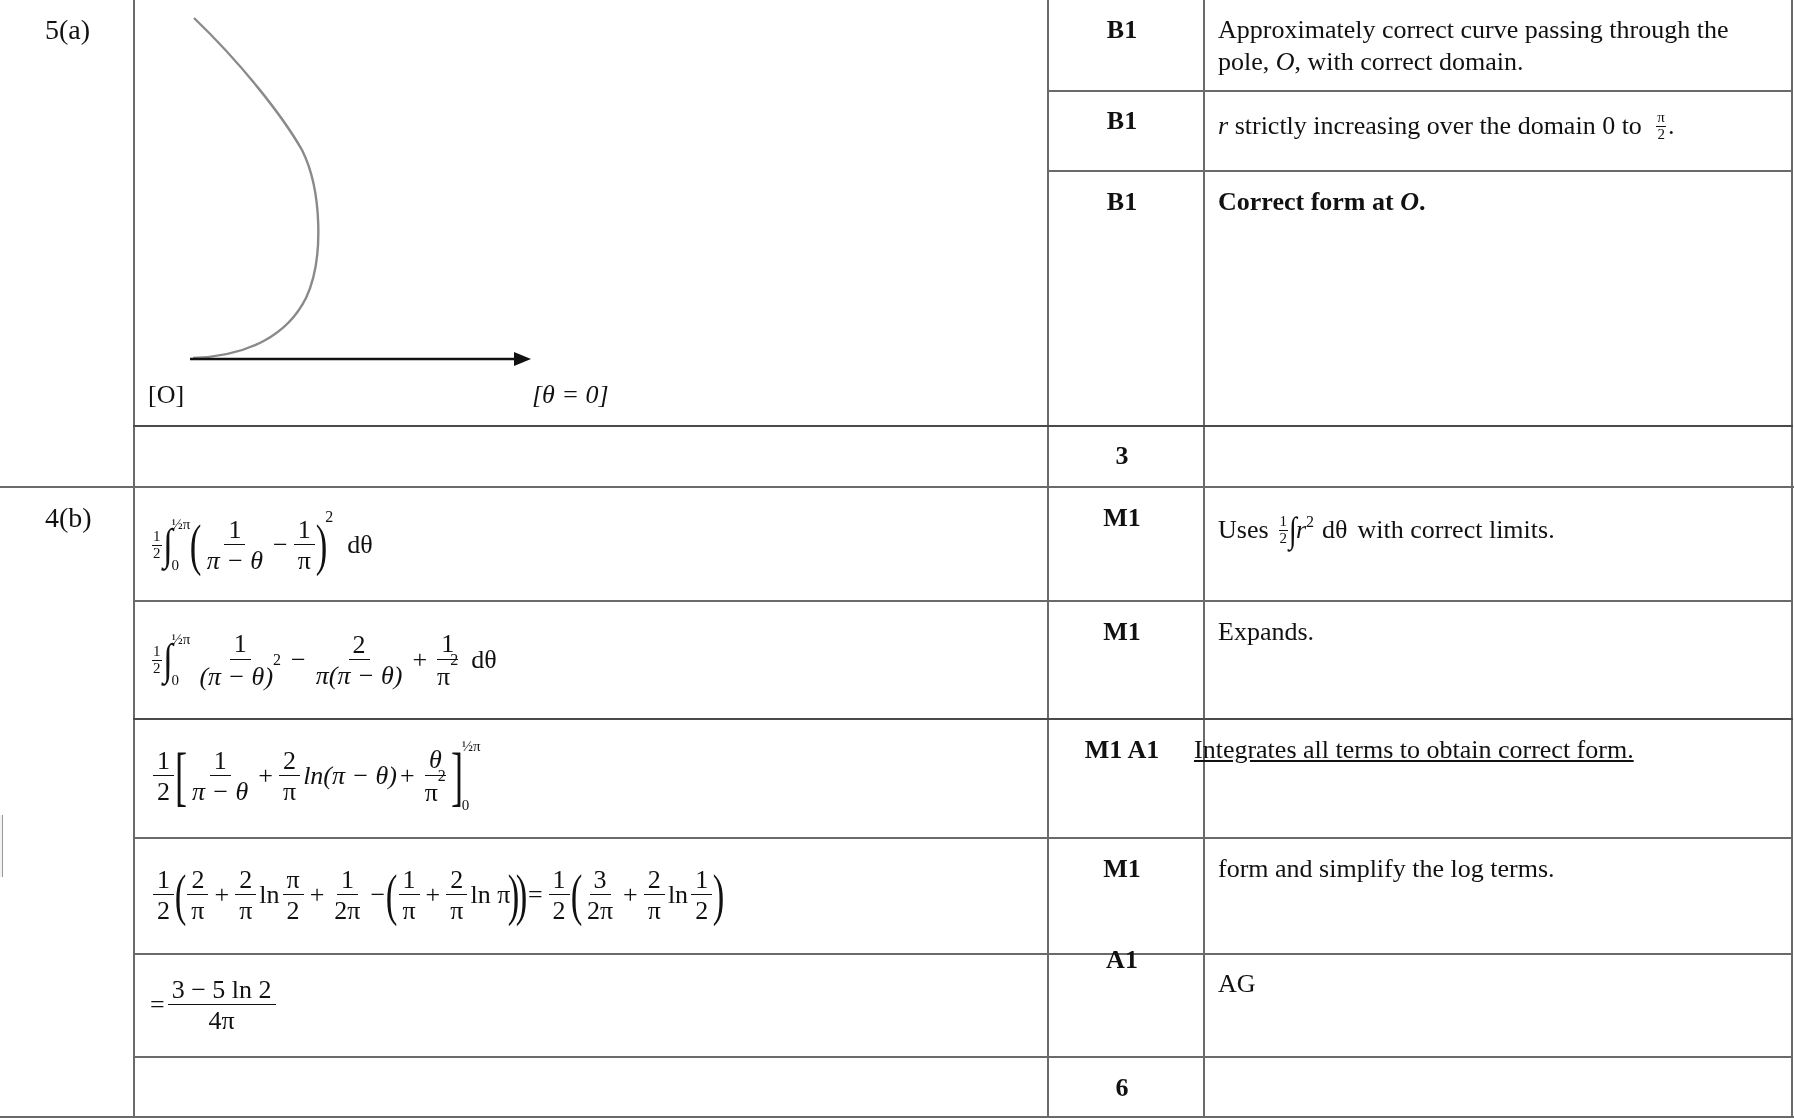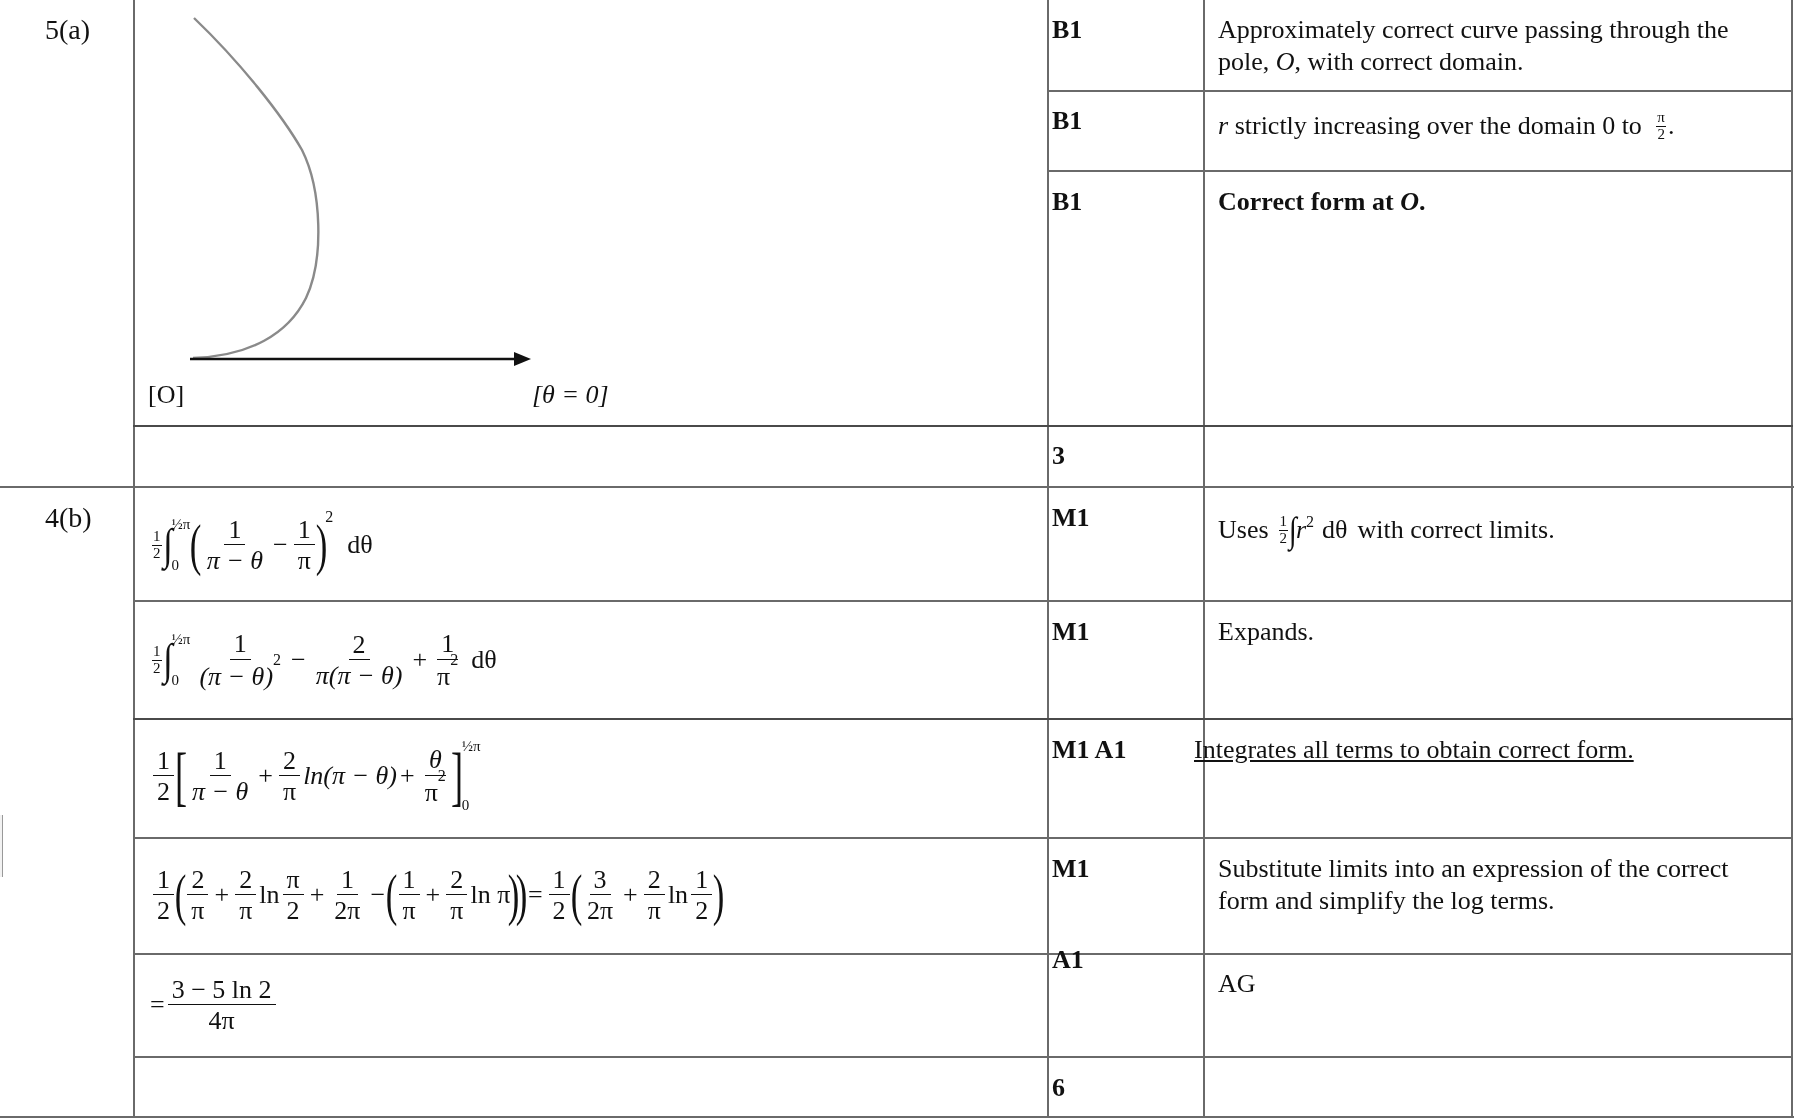--- a/index.html
+++ b/index.html
@@ -6,21 +6,21 @@
   body {
     width: 1794px; height: 1118px; position: relative; overflow: hidden;
     font-family: "Liberation Serif", "DejaVu Serif", serif;
     color: #111;
   }
   .hline { position: absolute; height: 2px; background: #6a6a6a; }
   .hline.dark { background: #4a4a4a; }
   .vline { position: absolute; width: 2px; background: #6a6a6a; }
   .txt { position: absolute; font-size: 26px; line-height: 32px; white-space: nowrap; }
   .q { position: absolute; font-size: 28px; line-height: 32px; }
-  .mark { position: absolute; font-size: 26px; line-height: 32px; font-weight: bold; text-align: left; width: 140px; }
+  .mark { position: absolute; font-size: 26px; line-height: 32px; font-weight: bold; text-align: center; width: 140px; }
   .math { position: absolute; font-size: 26px; display: flex; align-items: center; white-space: nowrap; }
   .frac { display: inline-flex; flex-direction: column; align-items: center; vertical-align: middle; margin: 0 3px; }
   .frac > .num { border-bottom: 1.6px solid #111; padding: 0 4px 1px; line-height: 1.05; }
   .frac > .den { padding: 2px 4px 0; line-height: 1.05; }
   .frac.small { font-size: 15px; margin: 0 2px; }
   .frac.small > .num { border-bottom-width: 1px; padding: 0 1px; }
   .frac.small > .den { padding: 0 1px; }
   .int { font-size: 44px; line-height: 1; transform: scaleX(0.8); display: inline-block; margin: 0 -2px; }
   .limits { display: inline-flex; flex-direction: column; justify-content: space-between; height: 58px; font-size: 15px; margin-right: 2px; }
   .big { font-size: 58px; line-height: 1; font-weight: 300; transform: scaleX(0.6); display: inline-block; margin: 0 -6px; }
@@ -245,21 +245,20 @@
       </span>
     <span>ln</span>
     <span class="frac">
         <span class="num">1</span>
         <span class="den">2</span>
       </span>
     <span class="big">)</span>
   </div>
   <div class="mark" style="left:1052px; top:853px;">M1</div>
   <div class="txt" style="left:1218px; top:853px;">
-    <div>Substitute limits into an expression of the correct</div>
     <div>form and simplify the log terms.</div>
   </div>
 
   <div class="math" style="left:150px; top:967px; height:76px;">
     <span>=</span>
     <span class="frac">
         <span class="num">3 − 5 ln 2</span>
         <span class="den">4π</span>
       </span>
   </div>

